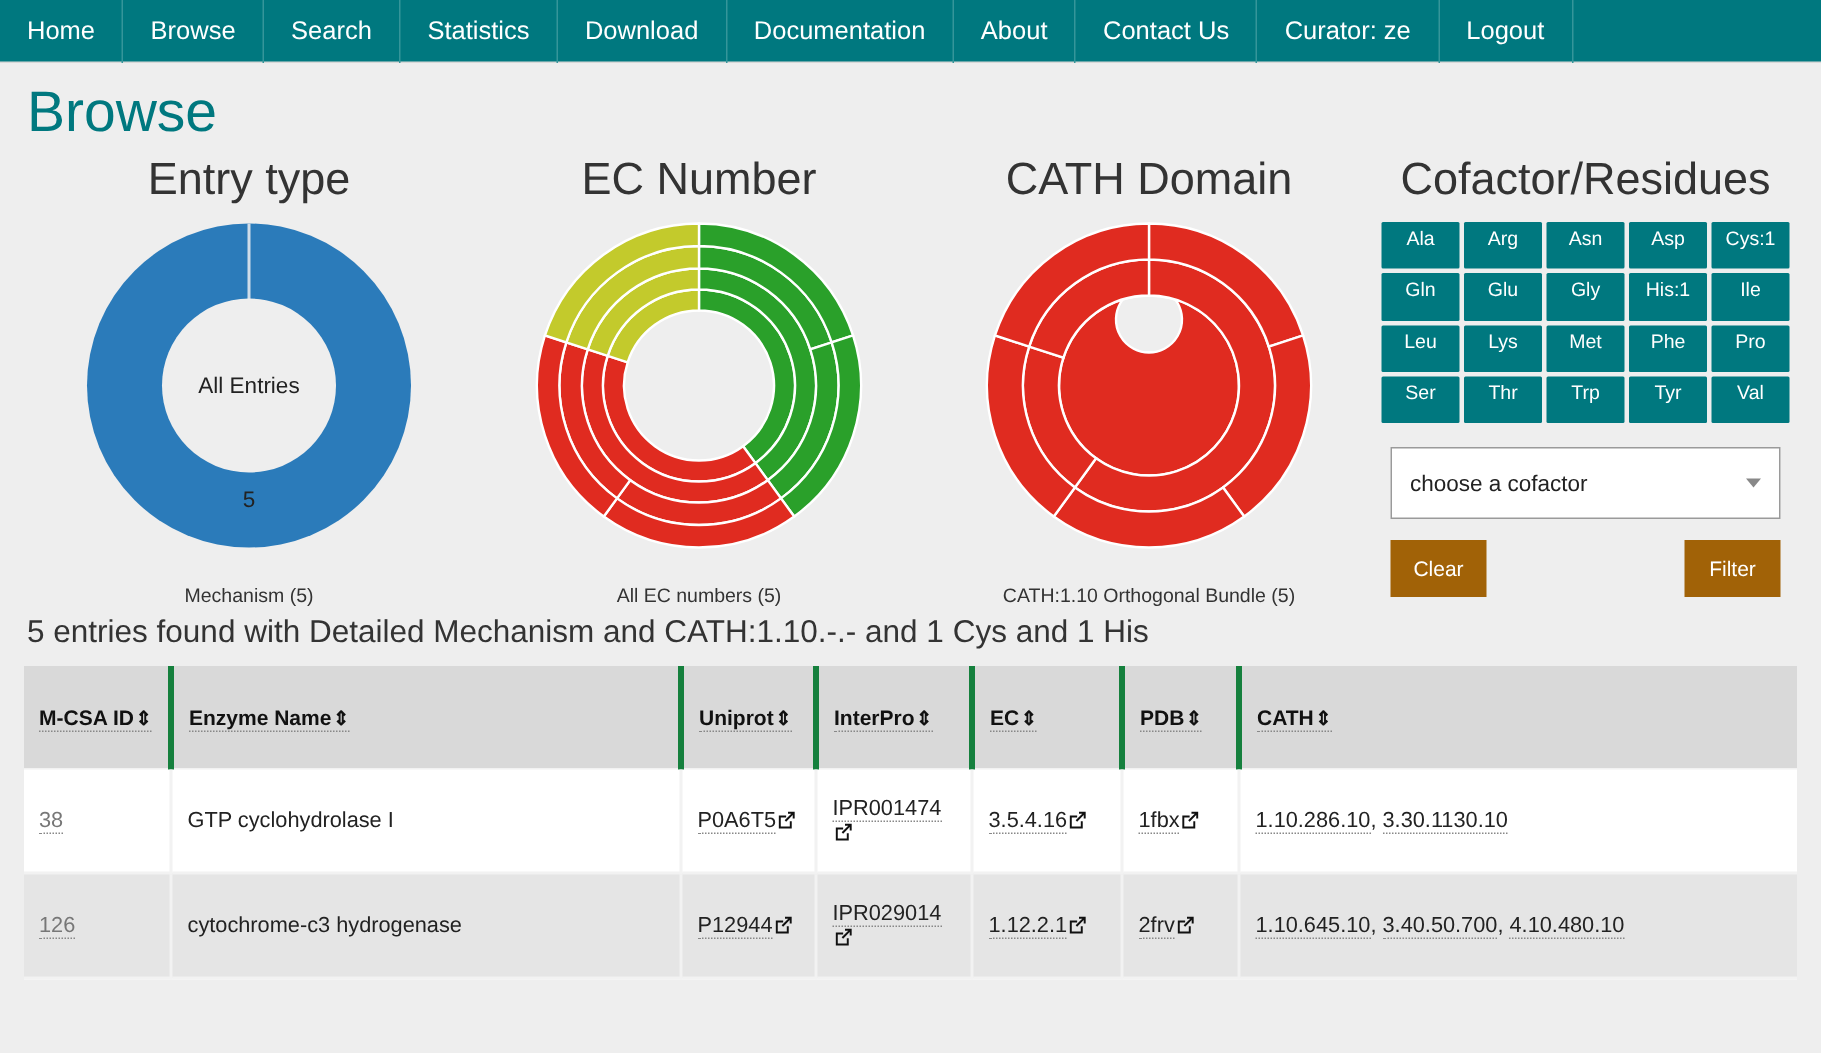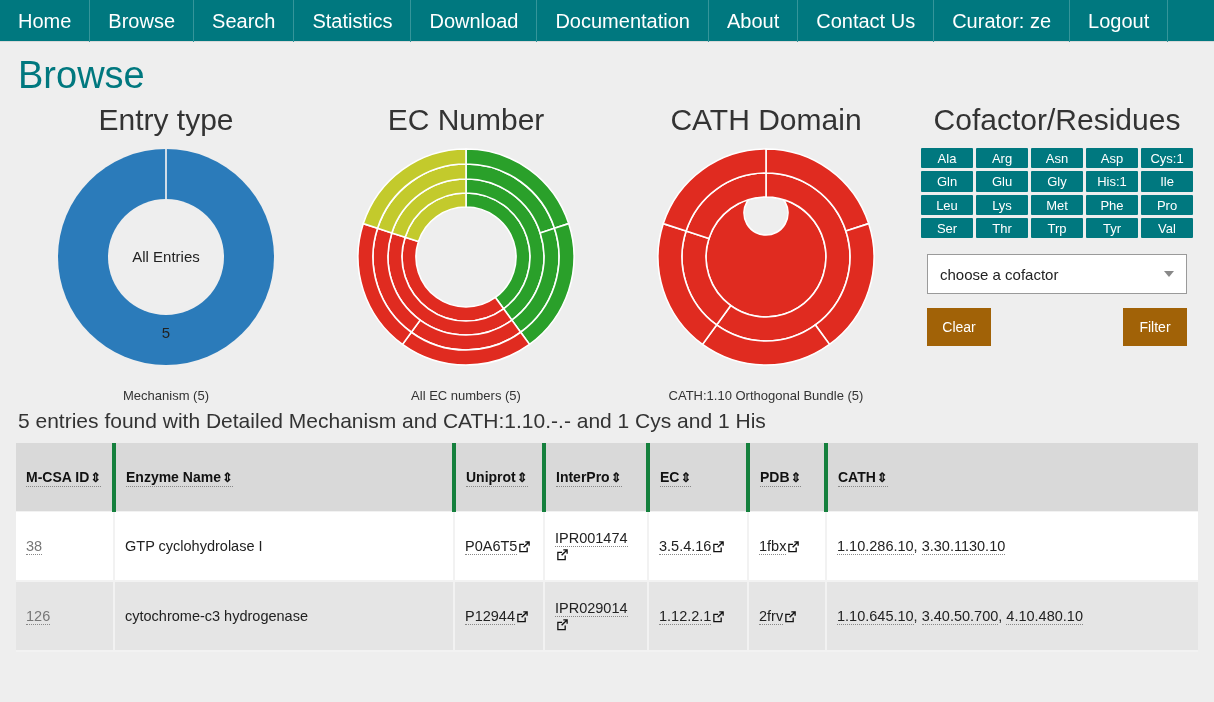--- a/index.html
+++ b/index.html
@@ -15,21 +15,21 @@
   .navbar {
     display: flex;
     height: 42px;
     background: #00787f;
     border-bottom: 1px solid #d8d8d8;
   }
   .nav-item {
     display: flex; align-items: center; justify-content: center;
     padding: 0 18px;
     color: #ffffff;
-    font-size: 20px;
+    font-size: 17px;
     border-right: 1px solid #35959a;
     white-space: nowrap;
     cursor: pointer;
     height: 42px;
   }
   .nav-item:first-child { border-left: none; }
   .nav-filler { flex: 1; }
 
   
   .page { padding: 0 16px; background: #eeeeee; }
@@ -86,31 +86,31 @@
     display: grid;
     grid-template-columns: repeat(5, 52px);
     gap: 3px;
     margin-top: 6px;
   }
   .res-btn {
     background: #00787f;
     color: #ffffff;
     font-size: 13px;
     text-align: center;
-    padding: 3px 0 1px 0;
+    padding: 3px 0 12px 0;
     cursor: pointer;
     border: none;
     line-height: 1.25;
     white-space: nowrap;
     border-radius: 1px;
   }
   .cofactor-select {
     margin-top: 16px;
     width: 260px;
-    height: 40px;
+    height: 48px;
     background: #ffffff;
     border: 1px solid #9a9a9a;
     display: flex;
     align-items: center;
     justify-content: space-between;
     padding: 0 12px;
     font-size: 15px;
     color: #222;
     cursor: pointer;
   }

